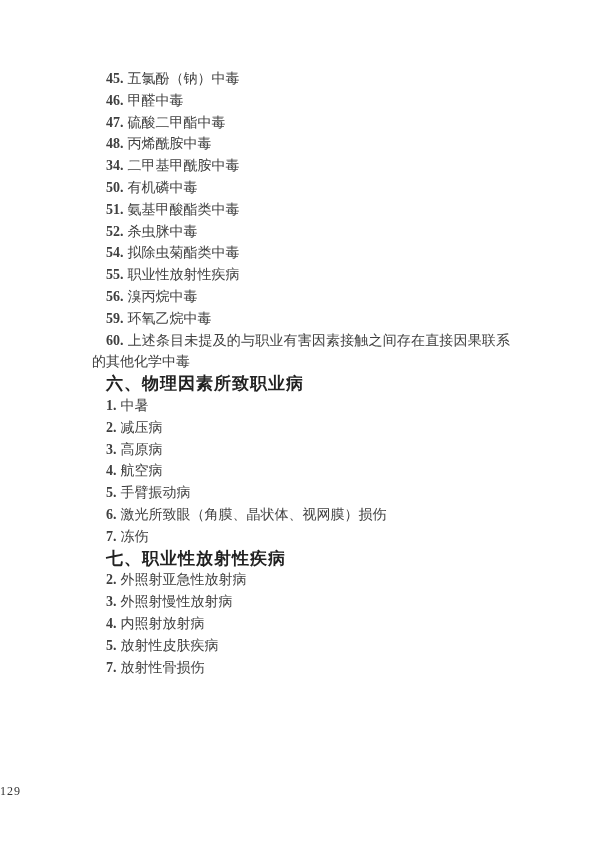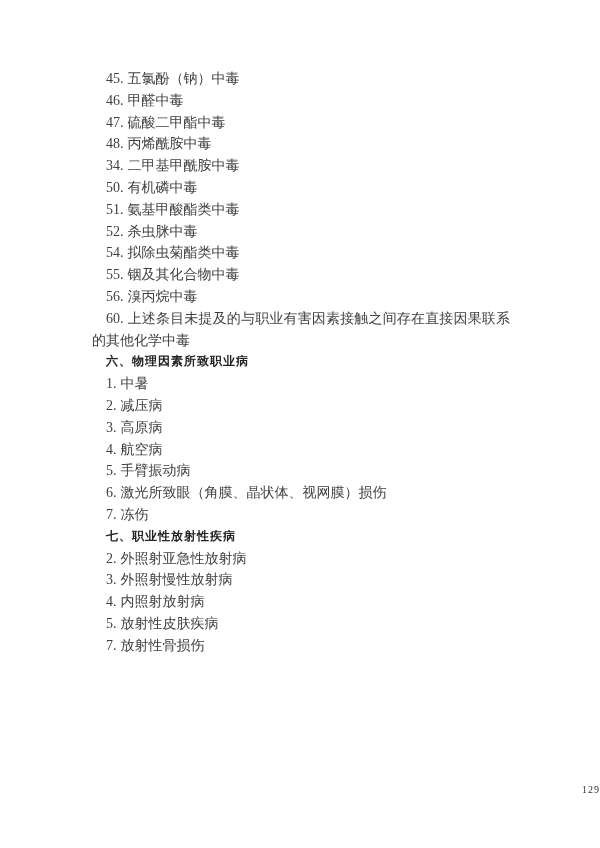--- a/index.html
+++ b/index.html
@@ -25,55 +25,57 @@
     line-height: 21.8px;
   }
   .content p {
     text-indent: 14px;
     text-align: justify;
     text-justify: inter-character;
   }
   .content p.heading {
     font-weight: bold;
     color: #222222;
-    font-size: 12px;
+    font-size: 17px;
     letter-spacing: 1px;
     line-height: 21.8px;
   }
   .item-number {
     letter-spacing: 0;
     padding-right: 4px;
+    font-weight: bold;
   }
   .page-number {
     position: absolute;
     top: 784px;
     left: 0;
     width: 100%;
-    text-align: right;
-    font-size: 10px;
+    text-align: left;
+    font-size: 12px;
     color: #333333;
     letter-spacing: 1px;
   }
 </style>
 </head>
 <body>
 
 <div class="page">
   <div class="content">
       <p class="item"><span class="item-number">45.</span><span>五氯酚（钠）中毒</span></p>
       <p class="item"><span class="item-number">46.</span><span>甲醛中毒</span></p>
       <p class="item"><span class="item-number">47.</span><span>硫酸二甲酯中毒</span></p>
       <p class="item"><span class="item-number">48.</span><span>丙烯酰胺中毒</span></p>
       <p class="item"><span class="item-number">34.</span><span>二甲基甲酰胺中毒</span></p>
       <p class="item"><span class="item-number">50.</span><span>有机磷中毒</span></p>
       <p class="item"><span class="item-number">51.</span><span>氨基甲酸酯类中毒</span></p>
       <p class="item"><span class="item-number">52.</span><span>杀虫脒中毒</span></p>
       <p class="item"><span class="item-number">54.</span><span>拟除虫菊酯类中毒</span></p>
-      <p class="item"><span class="item-number">55.</span><span>铟及其化合物中毒</span></p>
+      <p class="item"><span class="item-number">55.</span><span>职业性放射性疾病</span></p>
       <p class="item"><span class="item-number">56.</span><span>溴丙烷中毒</span></p>
+      <p class="item"><span class="item-number">59.</span><span>环氧乙烷中毒</span></p>
       <p class="item"><span class="item-number">60.</span><span>上述条目未提及的与职业有害因素接触之间存在直接因果联系的其他化学中毒</span></p>
       <p class="heading">六、物理因素所致职业病</p>
       <p class="item"><span class="item-number">1.</span><span>中暑</span></p>
       <p class="item"><span class="item-number">2.</span><span>减压病</span></p>
       <p class="item"><span class="item-number">3.</span><span>高原病</span></p>
       <p class="item"><span class="item-number">4.</span><span>航空病</span></p>
       <p class="item"><span class="item-number">5.</span><span>手臂振动病</span></p>
       <p class="item"><span class="item-number">6.</span><span>激光所致眼（角膜、晶状体、视网膜）损伤</span></p>
       <p class="item"><span class="item-number">7.</span><span>冻伤</span></p>
       <p class="heading">七、职业性放射性疾病</p>

